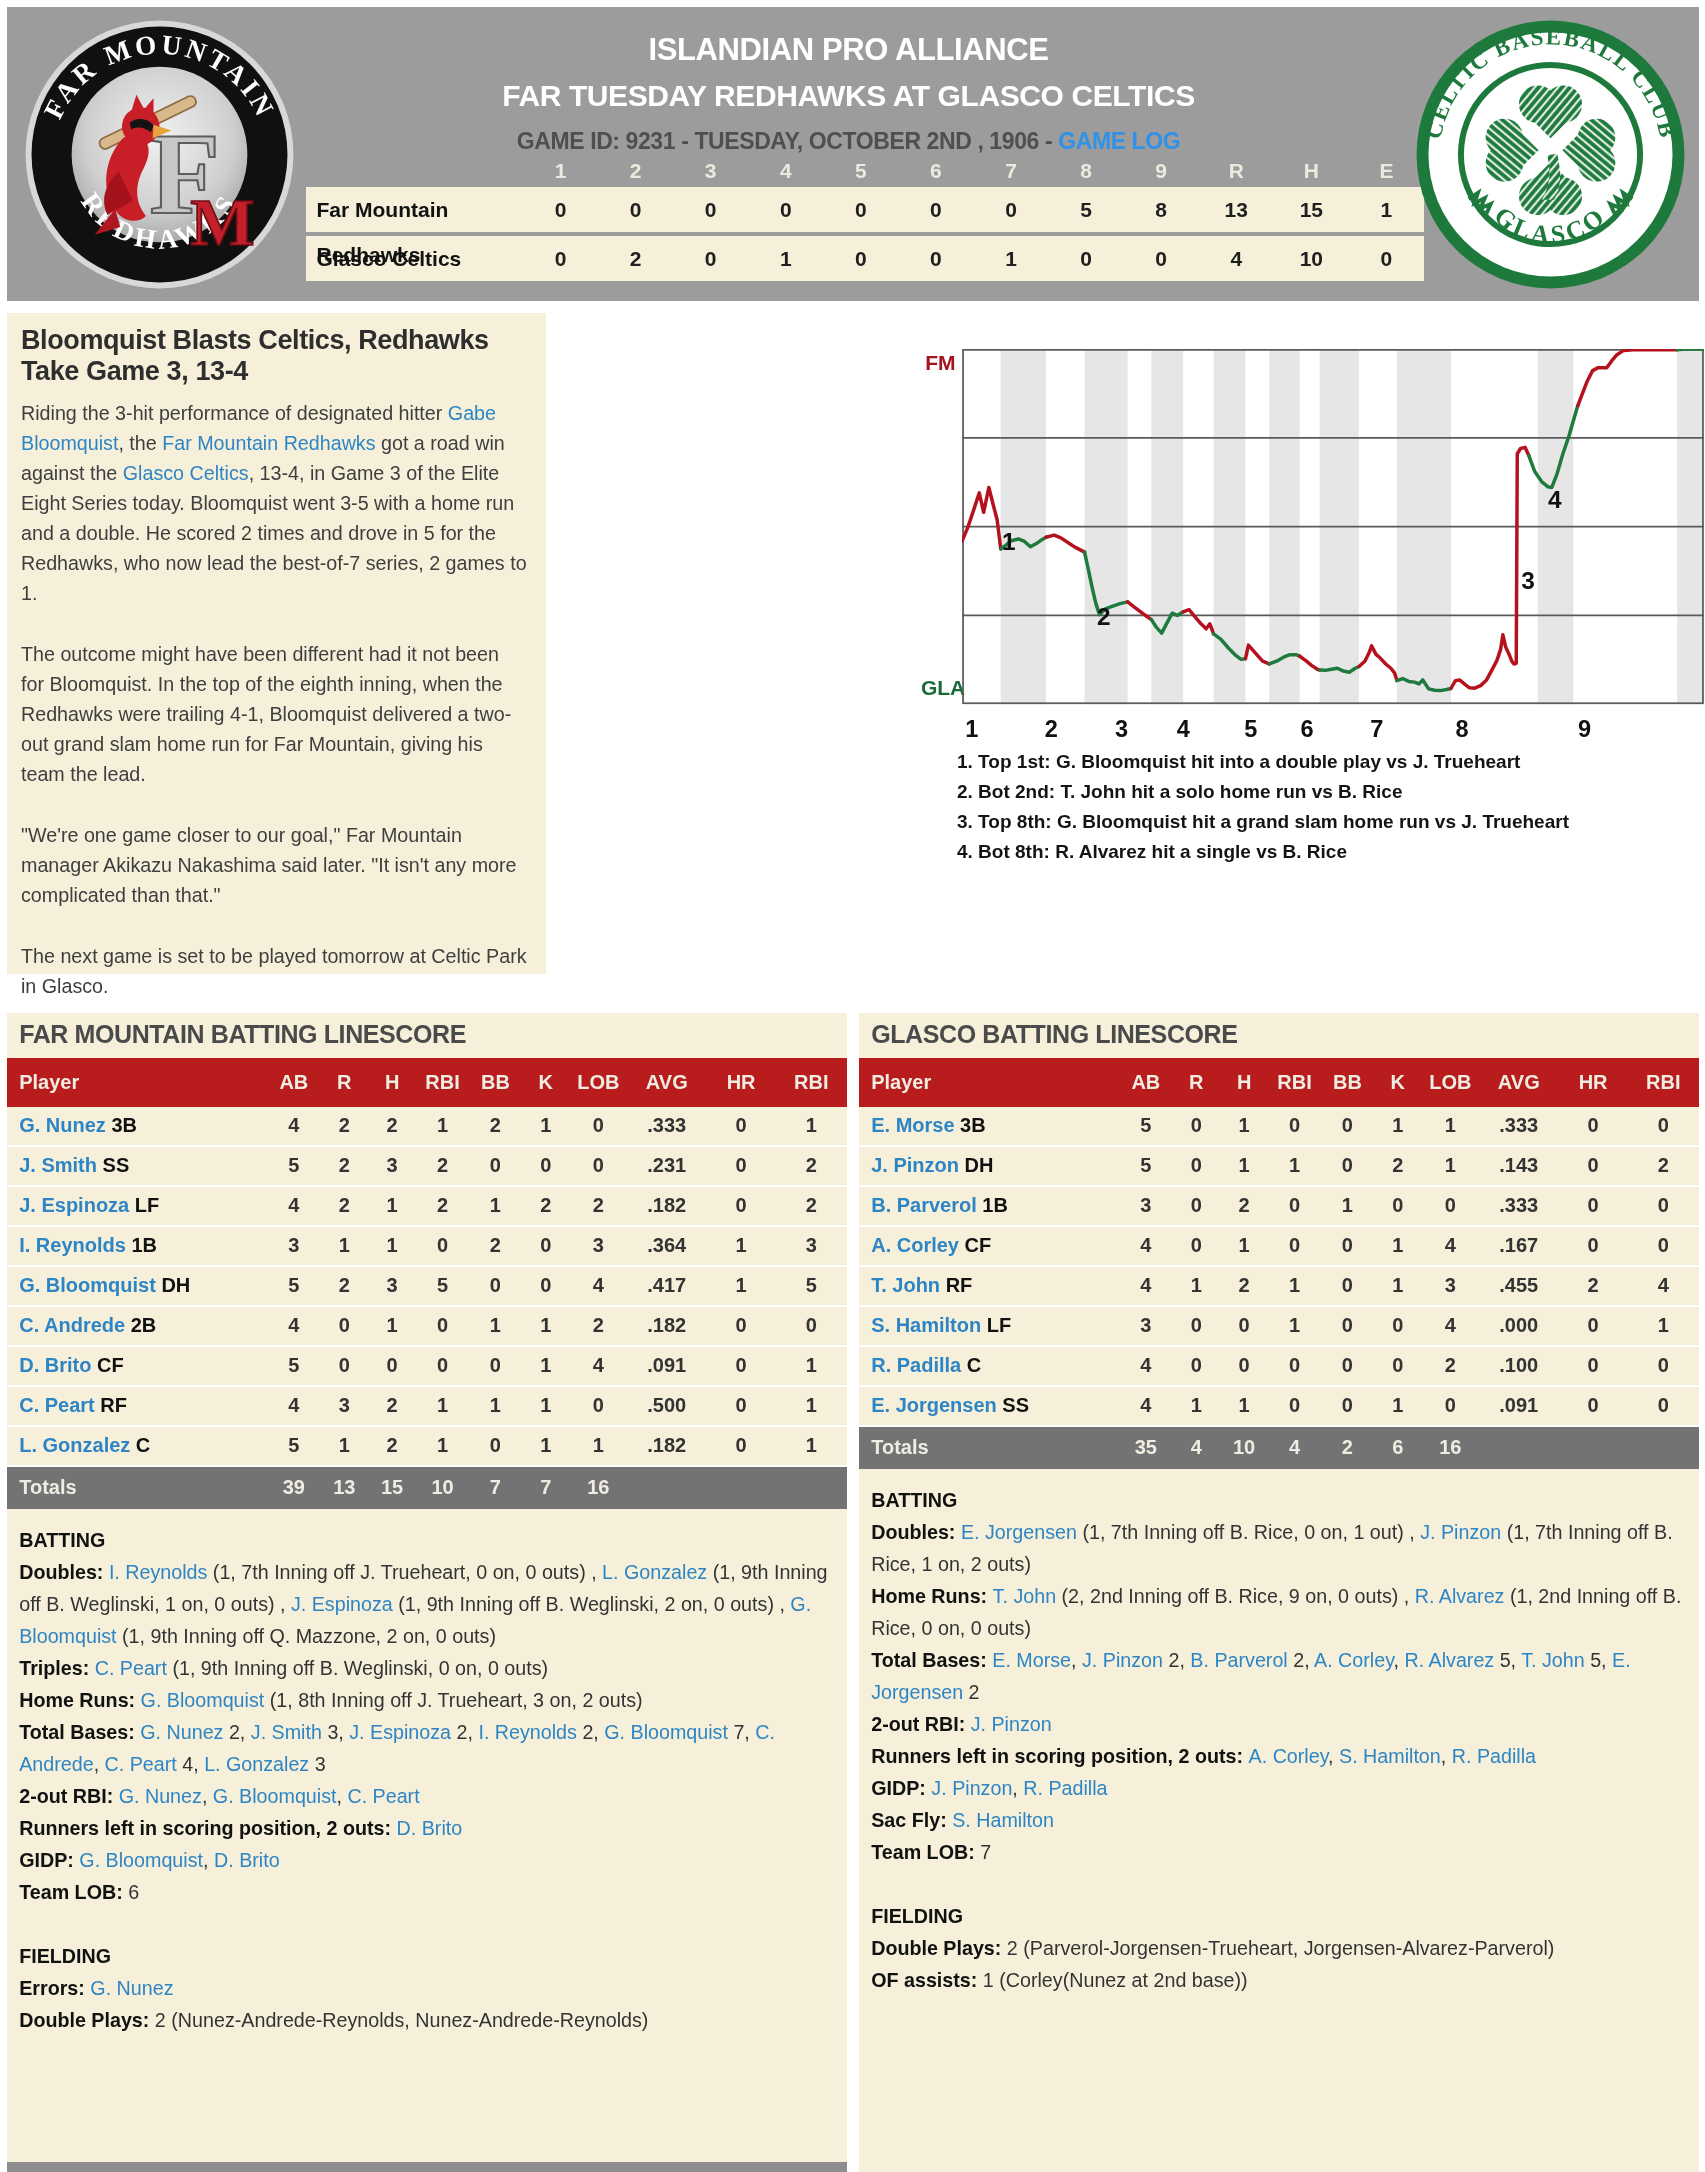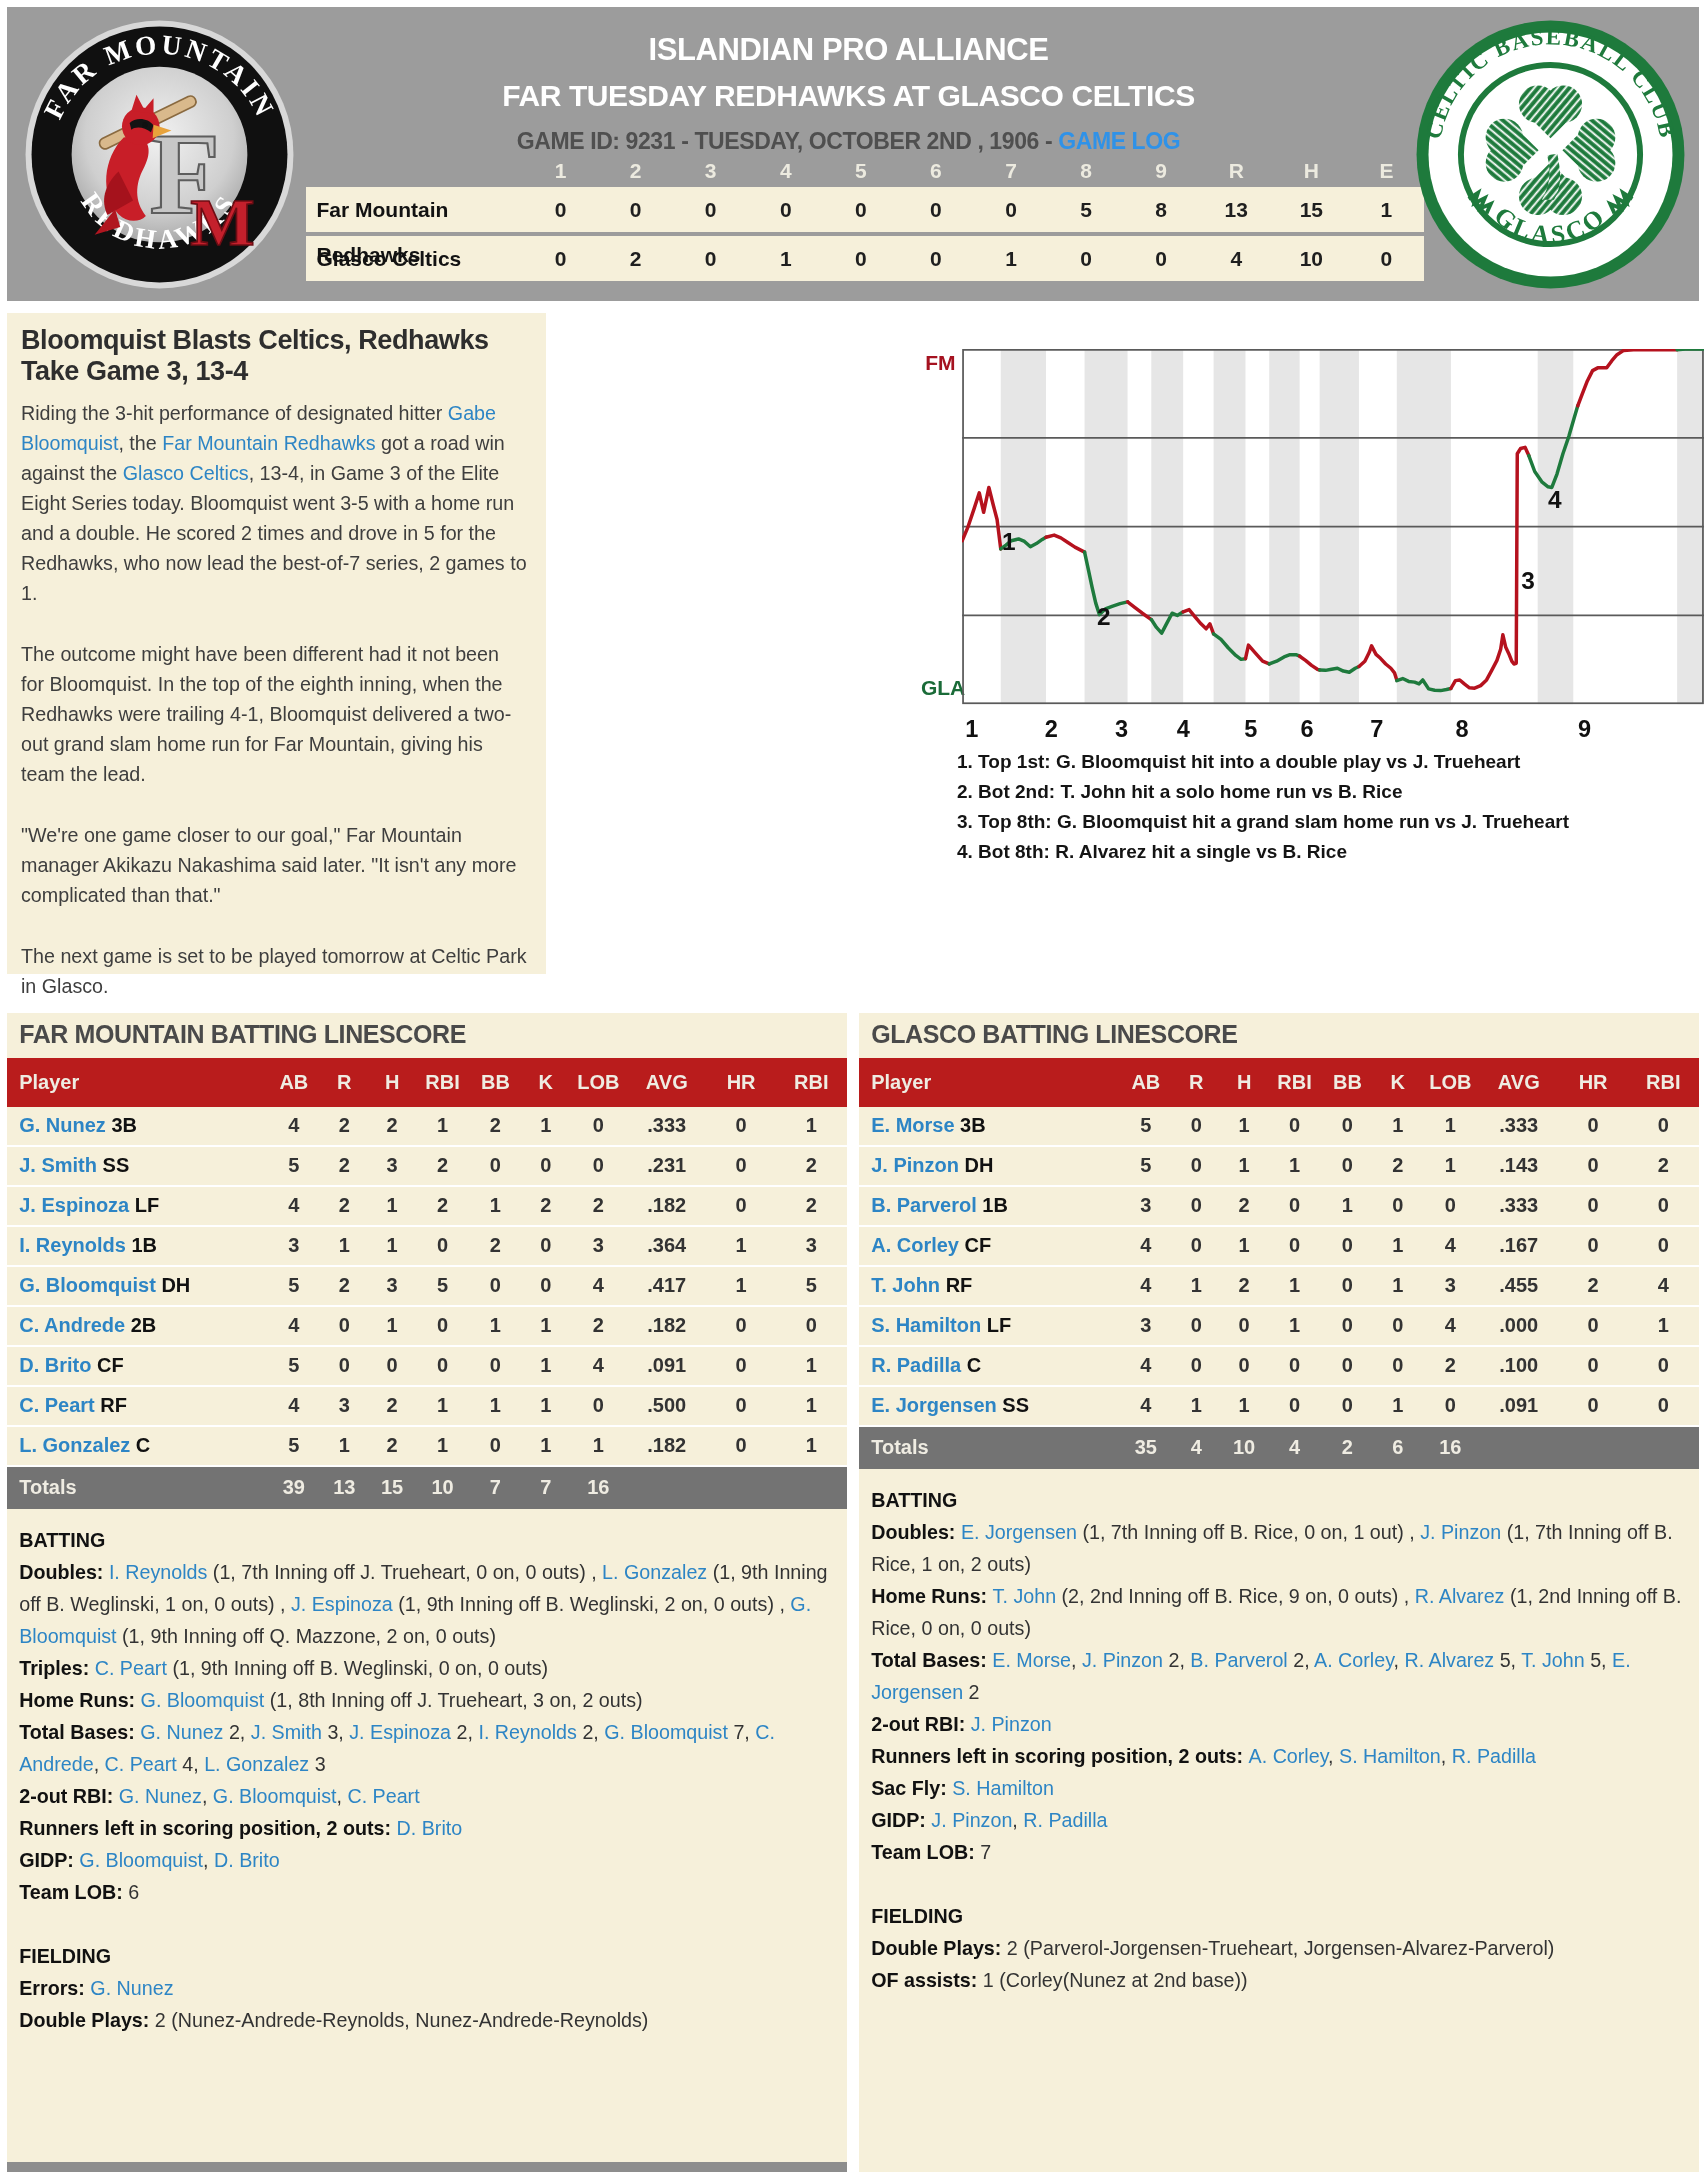--- a/index.html
+++ b/index.html
@@ -597,22 +597,22 @@
           </tr>
         </tfoot>
       </table>
       <div class="notes">
         <div class="sec-title">BATTING</div>
         <div class="note-line"><span class="lbl">Doubles: </span><a>E. Jorgensen</a><span> (1, 7th Inning off B. Rice, 0 on, 1 out) , </span><a>J. Pinzon</a><span> (1, 7th Inning off B. Rice, 1 on, 2 outs)</span></div>
         <div class="note-line"><span class="lbl">Home Runs: </span><a>T. John</a><span> (2, 2nd Inning off B. Rice, 9 on, 0 outs) , </span><a>R. Alvarez</a><span> (1, 2nd Inning off B. Rice, 0 on, 0 outs)</span></div>
         <div class="note-line"><span class="lbl">Total Bases: </span><a>E. Morse</a><span>, </span><a>J. Pinzon</a><span> 2, </span><a>B. Parverol</a><span> 2, </span><a>A. Corley</a><span>, </span><a>R. Alvarez</a><span> 5, </span><a>T. John</a><span> 5, </span><a>E. Jorgensen</a><span> 2</span></div>
         <div class="note-line"><span class="lbl">2-out RBI: </span><a>J. Pinzon</a></div>
         <div class="note-line"><span class="lbl">Runners left in scoring position, 2 outs: </span><a>A. Corley</a><span>, </span><a>S. Hamilton</a><span>, </span><a>R. Padilla</a></div>
+        <div class="note-line"><span class="lbl">GIDP: </span><a>J. Pinzon</a><span>, </span><a>R. Padilla</a></div>
         <div class="note-line"><span class="lbl">Sac Fly: </span><a>S. Hamilton</a></div>
-        <div class="note-line"><span class="lbl">GIDP: </span><a>J. Pinzon</a><span>, </span><a>R. Padilla</a></div>
         <div class="note-line"><span class="lbl">Team LOB: </span><span>7</span></div>
         <div class="sec-gap"></div>
         <div class="sec-title">FIELDING</div>
         <div class="note-line"><span class="lbl">Double Plays: </span><span>2 (Parverol-Jorgensen-Trueheart, Jorgensen-Alvarez-Parverol)</span></div>
         <div class="note-line"><span class="lbl">OF assists: </span><span>1 (Corley(Nunez at 2nd base))</span></div>
       </div>
     </section>
 
 </div>
 

